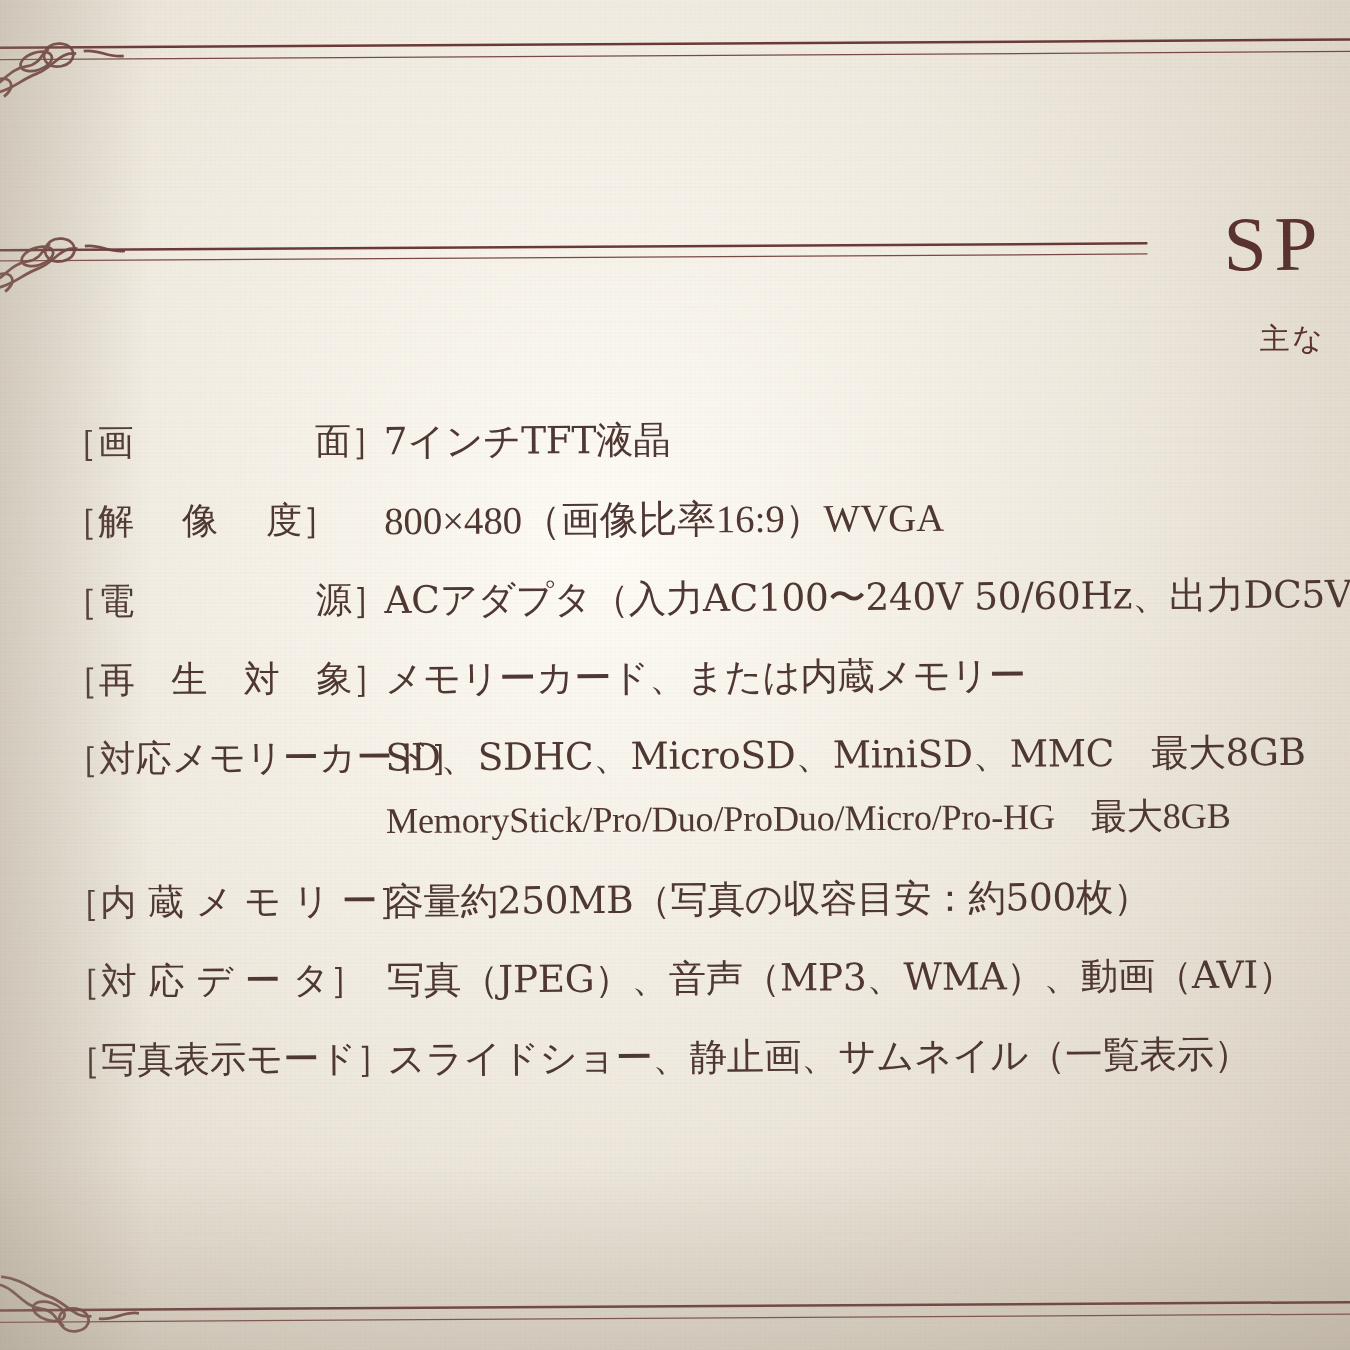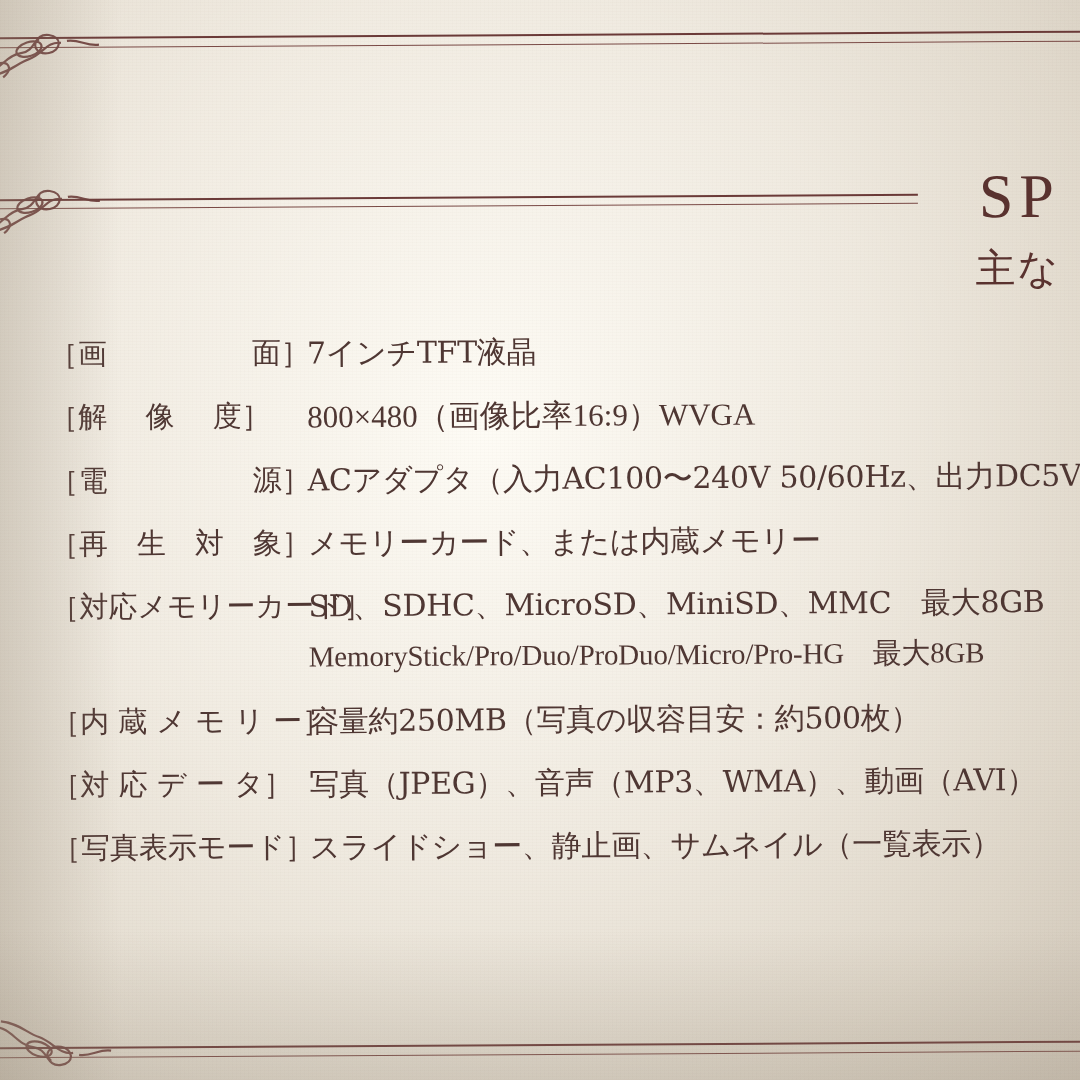--- a/index.html
+++ b/index.html
@@ -89,22 +89,22 @@
     text-align: right;
   }
   .heading .sp {
     font-size: 62px;
     letter-spacing: 6px;
     color: #5a322f;
     line-height: 1;
     font-family: "Liberation Serif", serif;
   }
   .heading .sub {
-    margin-top: 14px;
-    font-size: 40px;
+    margin-top: 28px;
+    font-size: 24px;
     letter-spacing: 2px;
     color: #5a322f;
     font-family: Liberation Mono, monospace;
   }
 
   
   .specs {
     position: absolute;
     left: 50px;
     top: 332px;

